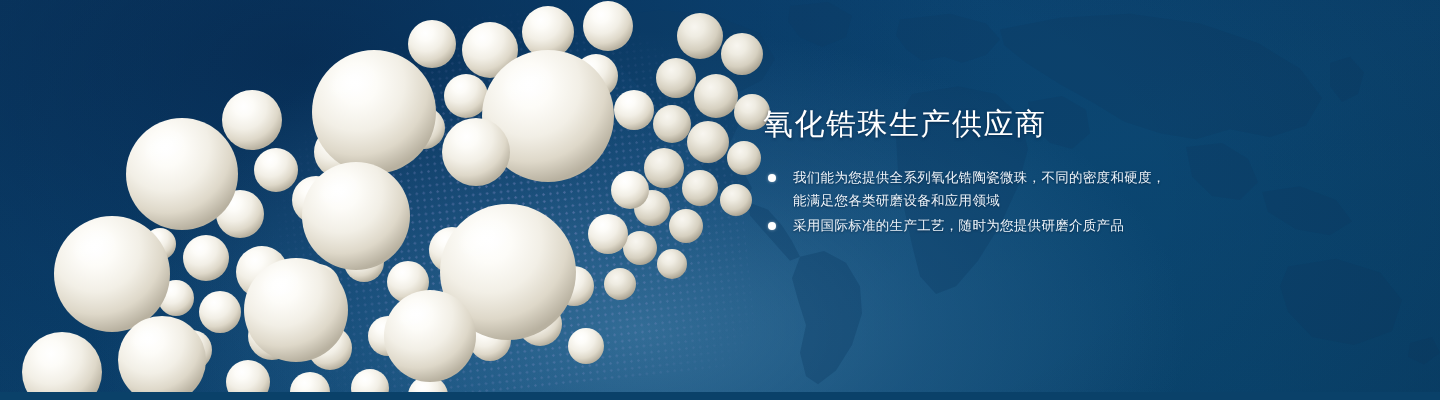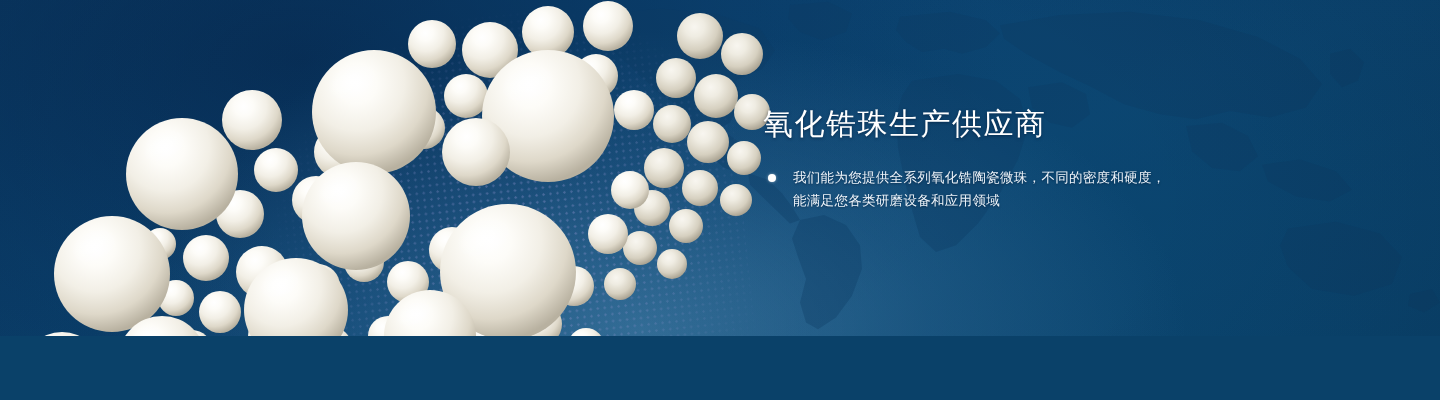--- a/index.html
+++ b/index.html
@@ -1,21 +1,21 @@
 <!DOCTYPE html>
 <html><head>
 <meta charset="utf-8">
 <style>
   html,body{margin:0;padding:0;background:#0a4169;}
   *{box-sizing:border-box;}
   body{font-family:"Liberation Sans","DejaVu Sans",sans-serif;}
 
   .banner{
     position:relative;
-    width:1440px;height:336px;
+    width:1440px;height:392px;
     overflow:hidden;
     background:#0369a1;
   }
 
   
   .bg-base{
     position:absolute;inset:0;
     background:
       radial-gradient(ellipse 760px 420px at 640px 330px, rgba(90,150,190,0.50) 0%, rgba(70,130,175,0.26) 38%, rgba(20,80,125,0.0) 72%),
       radial-gradient(ellipse 900px 520px at 300px 60px,  rgba(6,40,78,0.75) 0%, rgba(8,50,92,0.32) 48%, rgba(10,66,106,0) 78%),
@@ -244,16 +244,20 @@
 
   <div class="copy">
     <h1 class="headline">氧化锆珠生产供应商</h1>
 
     <ul class="bullets">
       <li class="bullet">
         <span class="dot"></span>
         <span>我们能为您提供全系列氧化锆陶瓷微珠，不同的密度和硬度，</span>
         <span class="l2">能满足您各类研磨设备和应用领域</span>
       </li>
+      <li class="bullet">
+        <span class="dot"></span>
+        <span>采用国际标准的生产工艺，随时为您提供研磨介质产品</span>
+      </li>
     </ul>
   </div>
 
 </div>
 
 </body></html>

